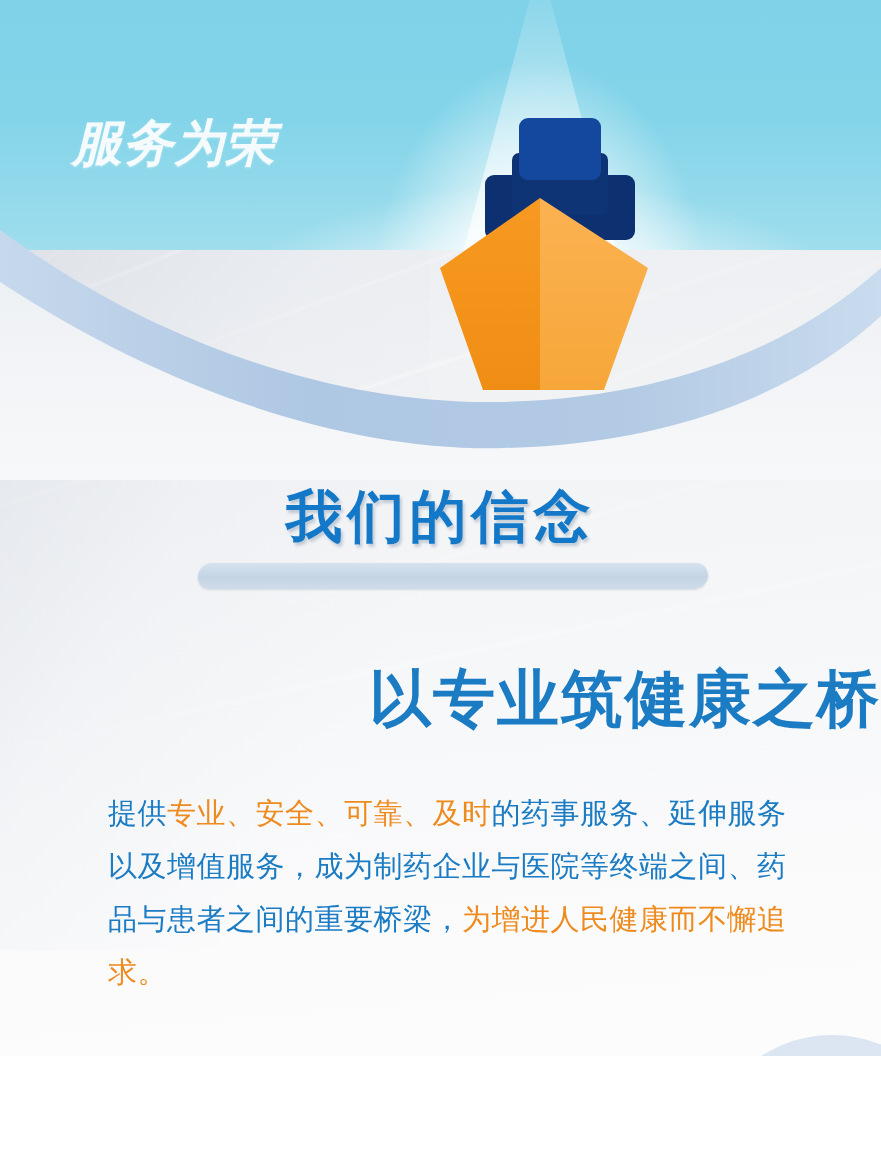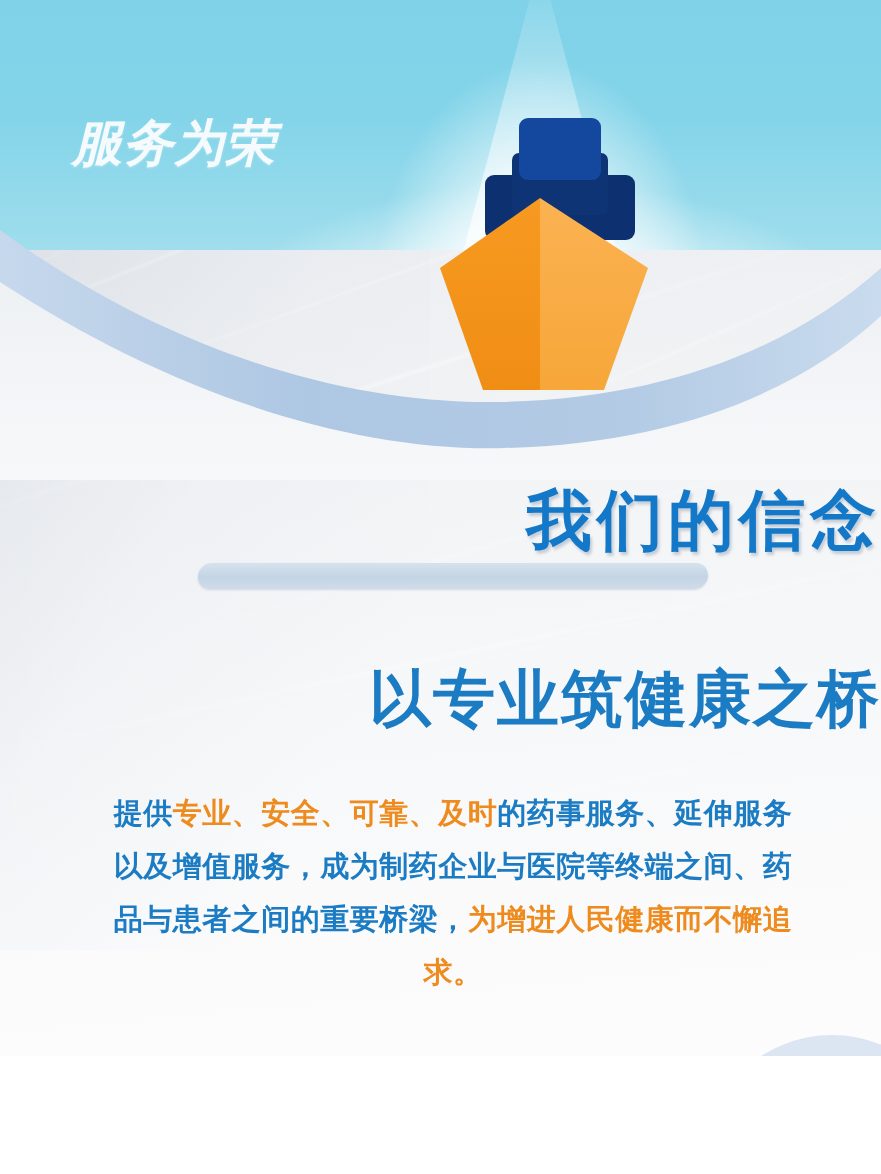--- a/index.html
+++ b/index.html
@@ -102,28 +102,27 @@
     top: 75px;
     width: 510px;
     height: 26px;
     border-radius: 13px;
     background: linear-gradient(180deg, #d6e2ee 0%, #c3d4e4 55%, #cfdcea 100%);
     box-shadow: 0 1px 2px rgba(120,140,160,0.25);
     transform: skewX(-5deg);
   }
   .title-text {
     position: relative;
-    font-size: 66px;
+    font-size: 57px;
     font-weight: bold;
     color: #1478c8;
     letter-spacing: 5px;
     line-height: 1;
     text-shadow: 2px 3px 3px rgba(80,110,140,0.30);
     font-family: "DejaVu Sans", "Liberation Sans", sans-serif;
-    text-align: right;
   }
 
   .subtitle {
     position: absolute;
     left: 0;
     top: 668px;
     width: 881px;
     text-align: right;
     font-size: 62px;
     font-weight: bold;
@@ -133,26 +132,25 @@
     font-family: "DejaVu Sans", "Liberation Sans", sans-serif;
   }
 
   
   .body-copy {
     position: absolute;
     left: 108px;
     top: 787px;
     width: 690px;
     font-size: 29px;
-    font-weight: bold;
+    font-weight: normal;
     line-height: 53px;
     letter-spacing: 0.5px;
     color: #1b7cc4;
     font-family: "DejaVu Sans", "Liberation Sans", sans-serif;
-    text-align: center;
   }
   .body-copy .hl { color: #ee8b1f; }
 
   
   .badge-circle {
     position: absolute;
     left: 702px;
     top: 1035px;
     width: 260px;
     height: 260px;

